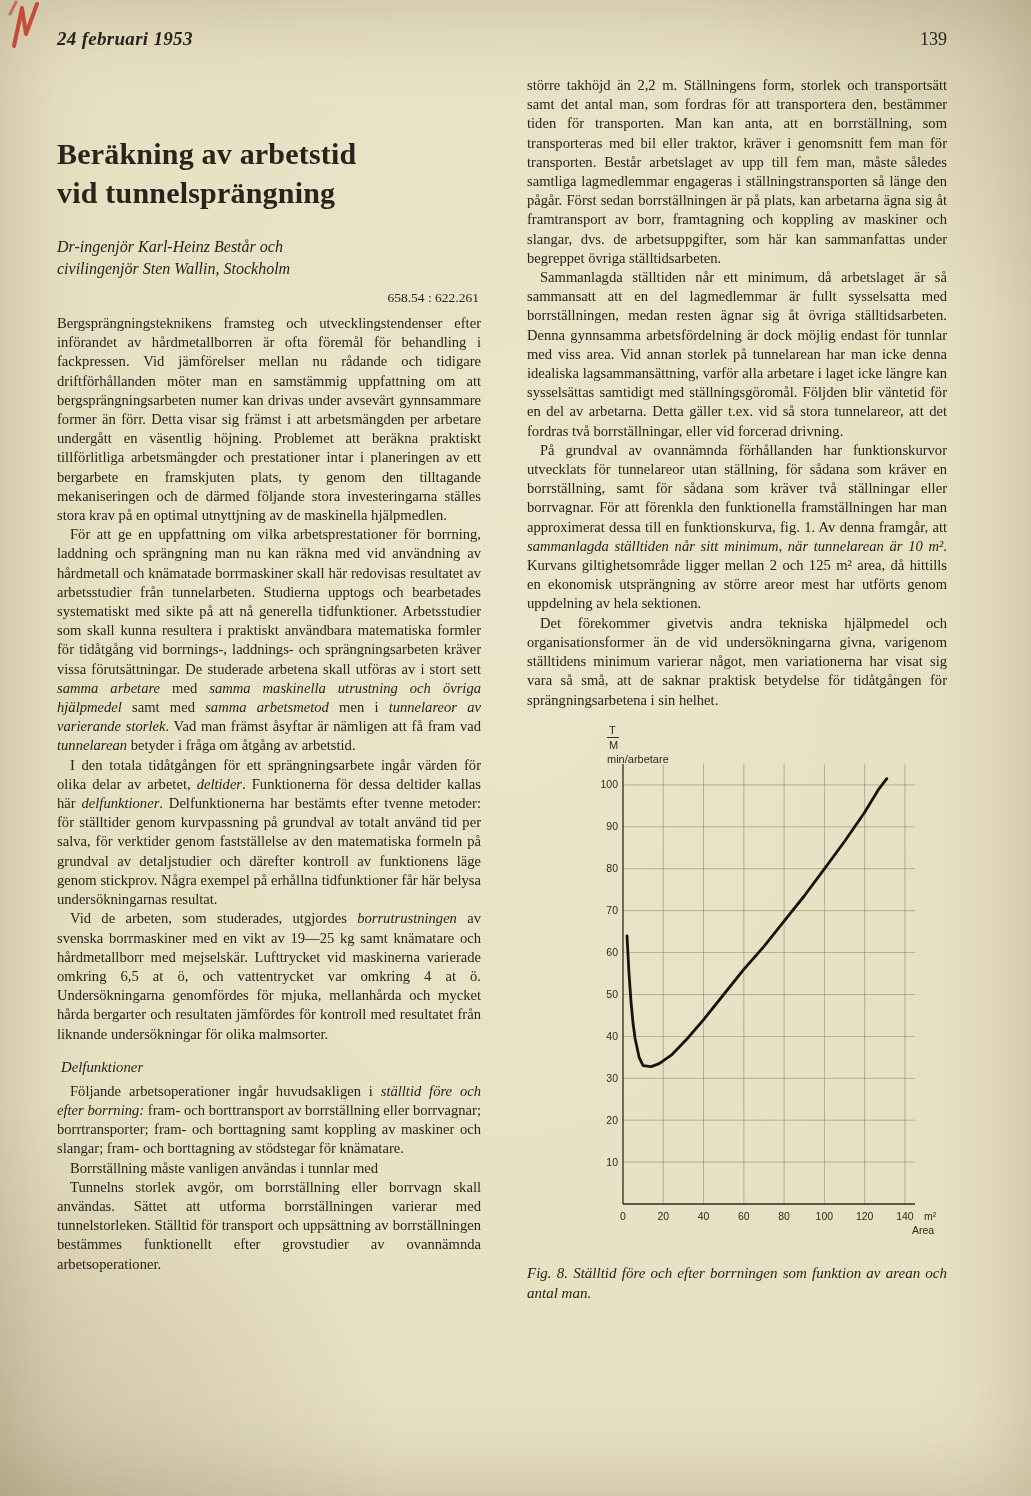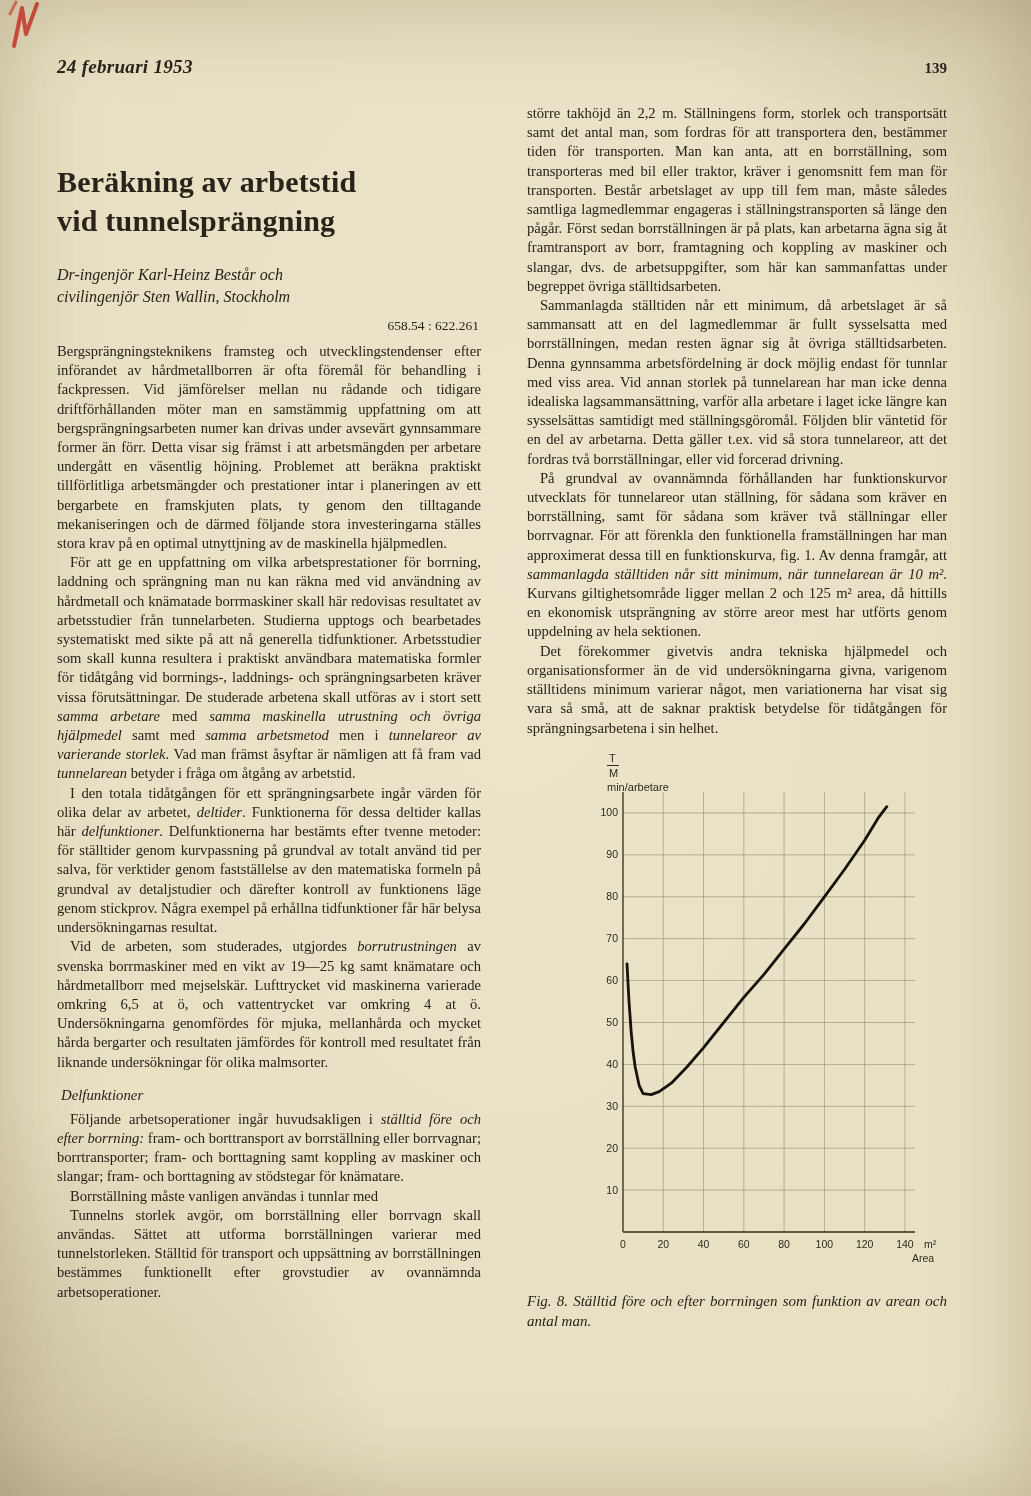--- a/index.html
+++ b/index.html
@@ -19,24 +19,24 @@
       radial-gradient(circle at 0% 100%, rgba(95,75,40,.22), rgba(0,0,0,0) 22%),
       radial-gradient(circle at 100% 0%, rgba(95,75,40,.14), rgba(0,0,0,0) 18%),
       radial-gradient(ellipse at 50% 38%, rgba(255,253,240,.16), rgba(0,0,0,0) 65%),
       var(--paper);
     box-shadow: inset 0 0 95px rgba(100,80,40,.30);
   }
   .red-mark{position:absolute;top:0;left:6px;width:46px;height:52px;}
 
   .header{
     display:flex;justify-content:space-between;align-items:baseline;
-    padding:56px 84px 0 57px;
+    padding:28px 84px 0 57px;
   }
   .issue-date{font-size:19px;font-weight:bold;font-style:italic;letter-spacing:.3px;}
-  .page-number{font-size:15px;font-weight:bold;margin-left:8px;}
+  .page-number{font-size:18px;font-weight:normal;margin-left:8px;}
 
   .cols{
     display:flex;gap:46px;
     padding:0 84px 0 57px;
     margin-top:26px;
   }
   .col-left{flex:0 0 424px;width:424px;}
   .col-right{flex:0 0 420px;width:420px;}
 
   h1.article-title{

